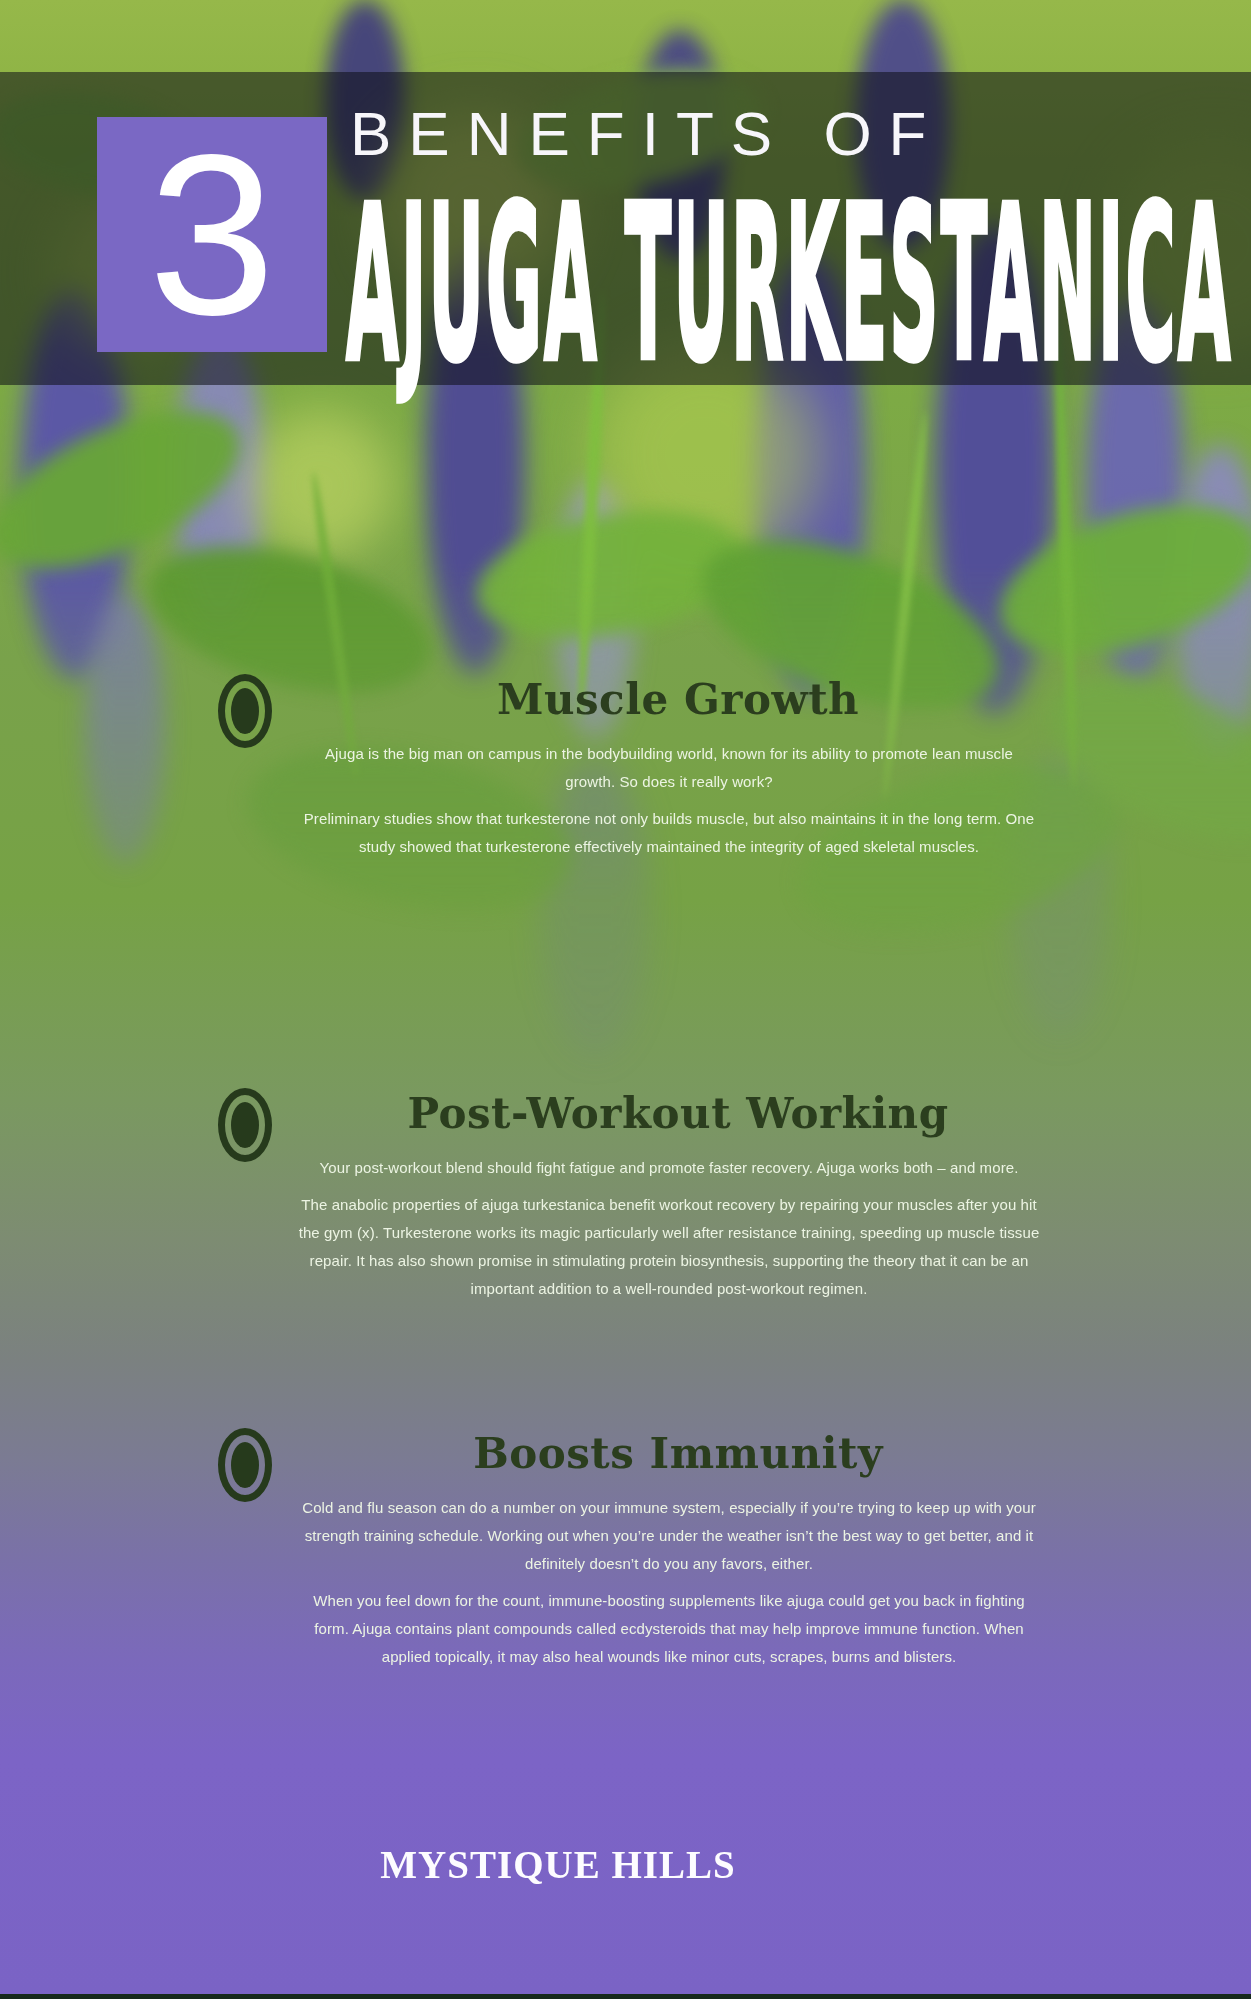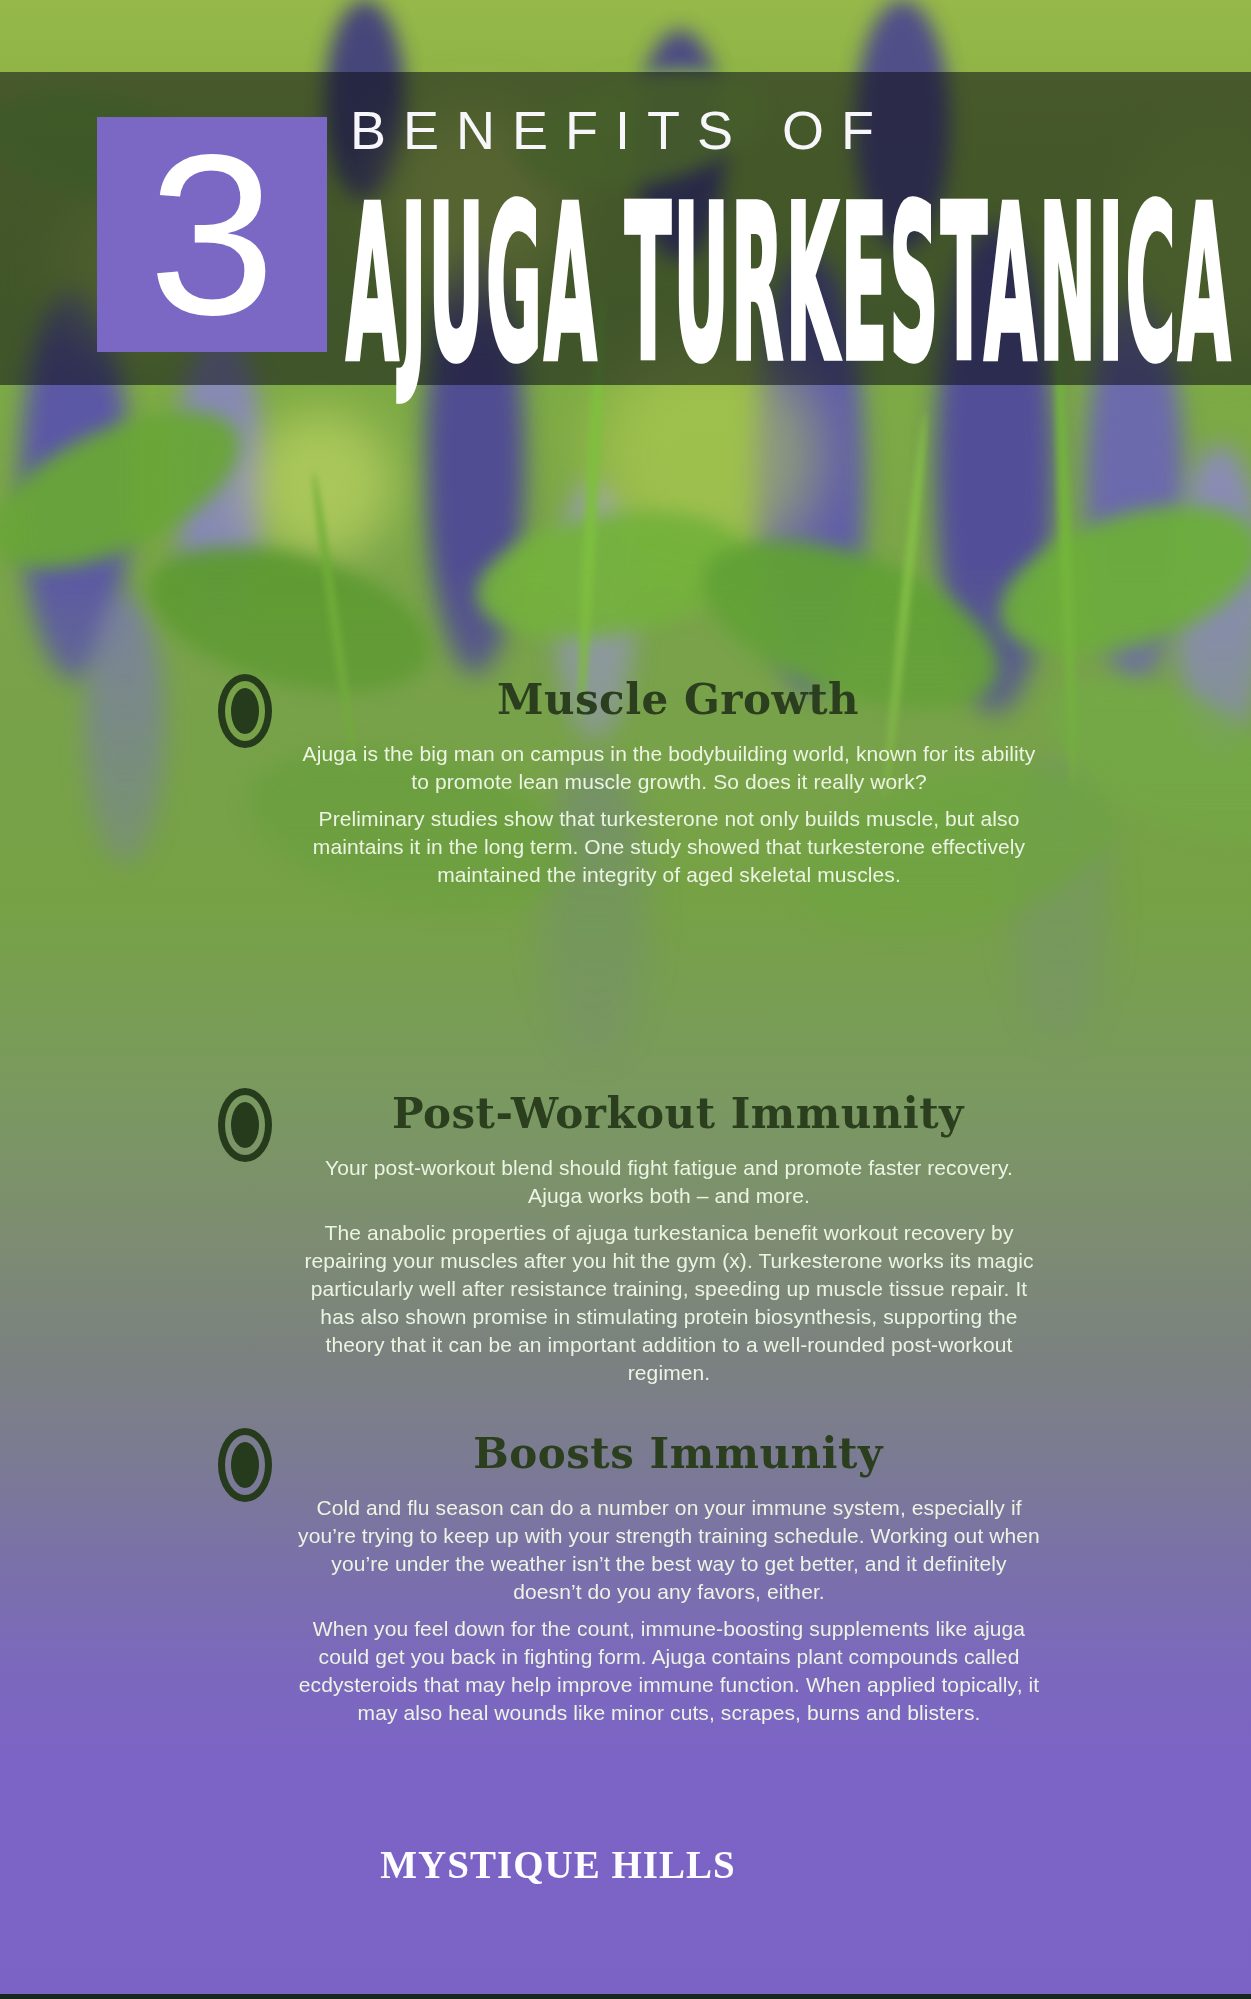--- a/index.html
+++ b/index.html
@@ -26,21 +26,21 @@
     background:rgba(13,14,21,0.55);
   }
   .badge{
     position:absolute;left:97px;top:117px;width:230px;height:235px;
     display:flex;align-items:center;justify-content:center;
     color:#ffffff;font-size:228px;font-weight:400;line-height:1;
     font-family:"Liberation Sans",sans-serif;
   }
   .title1{
     position:absolute;left:350px;top:103px;
-    color:#f7f6fa;font-size:54px;font-weight:400;letter-spacing:17px;
+    color:#f7f6fa;font-size:62px;font-weight:400;letter-spacing:17px;
     white-space:nowrap;line-height:1;
   }
   .title2{
     position:absolute;left:346px;top:198px;
     color:#ffffff;font-family:"DejaVu Sans","Liberation Sans",sans-serif;
     font-size:195px;font-weight:700;line-height:0.8;white-space:nowrap;
     letter-spacing:6px;
     -webkit-text-stroke:5px #ffffff;
     transform:scale(0.35,1.10);transform-origin:left top;
   }
@@ -57,21 +57,21 @@
     background:#263a1c;border-radius:50%;
   }
   .sec h2{
     margin:0 0 16px 80px;padding-top:4px;
     font-family:"DejaVu Serif","Liberation Serif",serif;
     font-weight:700;font-size:42px;line-height:1.15;
     color:#2b3e1e;letter-spacing:0.5px;
   }
   .sec p{
     margin:0 8px 9px 80px;width:742px;
-    font-size:21px;line-height:28px;color:#ecf4e3;
+    font-size:15px;line-height:28px;color:#ecf4e3;
     letter-spacing:0.1px;
   }
   .s1{top:672px;}
   .s2{top:1086px;}
   .s3{top:1426px;}
   
   .brand{
     position:absolute;left:338px;top:1842px;width:440px;
     text-align:center;
     font-family:"Liberation Serif","DejaVu Serif",serif;
@@ -138,21 +138,21 @@
       </div>
     <h2>Muscle Growth</h2>
     <p>Ajuga is the big man on campus in the bodybuilding world, known for its ability to promote lean muscle growth. So does it really work?</p>
     <p>Preliminary studies show that turkesterone not only builds muscle, but also maintains it in the long term. One study showed that turkesterone effectively maintained the integrity of aged skeletal muscles.</p>
   </section>
 
   <section class="sec s2">
     <div class="bullet">
         <div class="inner"></div>
       </div>
-    <h2>Post-Workout Immunity</h2>
+    <h2>Post-Workout Working</h2>
     <p>Your post-workout blend should fight fatigue and promote faster recovery. Ajuga works both – and more.</p>
     <p>The anabolic properties of ajuga turkestanica benefit workout recovery by repairing your muscles after you hit the gym (x). Turkesterone works its magic particularly well after resistance training, speeding up muscle tissue repair. It has also shown promise in stimulating protein biosynthesis, supporting the theory that it can be an important addition to a well-rounded post-workout regimen.</p>
   </section>
 
   <section class="sec s3">
     <div class="bullet">
         <div class="inner"></div>
       </div>
     <h2>Boosts Immunity</h2>
     <p>Cold and flu season can do a number on your immune system, especially if you’re trying to keep up with your strength training schedule. Working out when you’re under the weather isn’t the best way to get better, and it definitely doesn’t do you any favors, either.</p>

